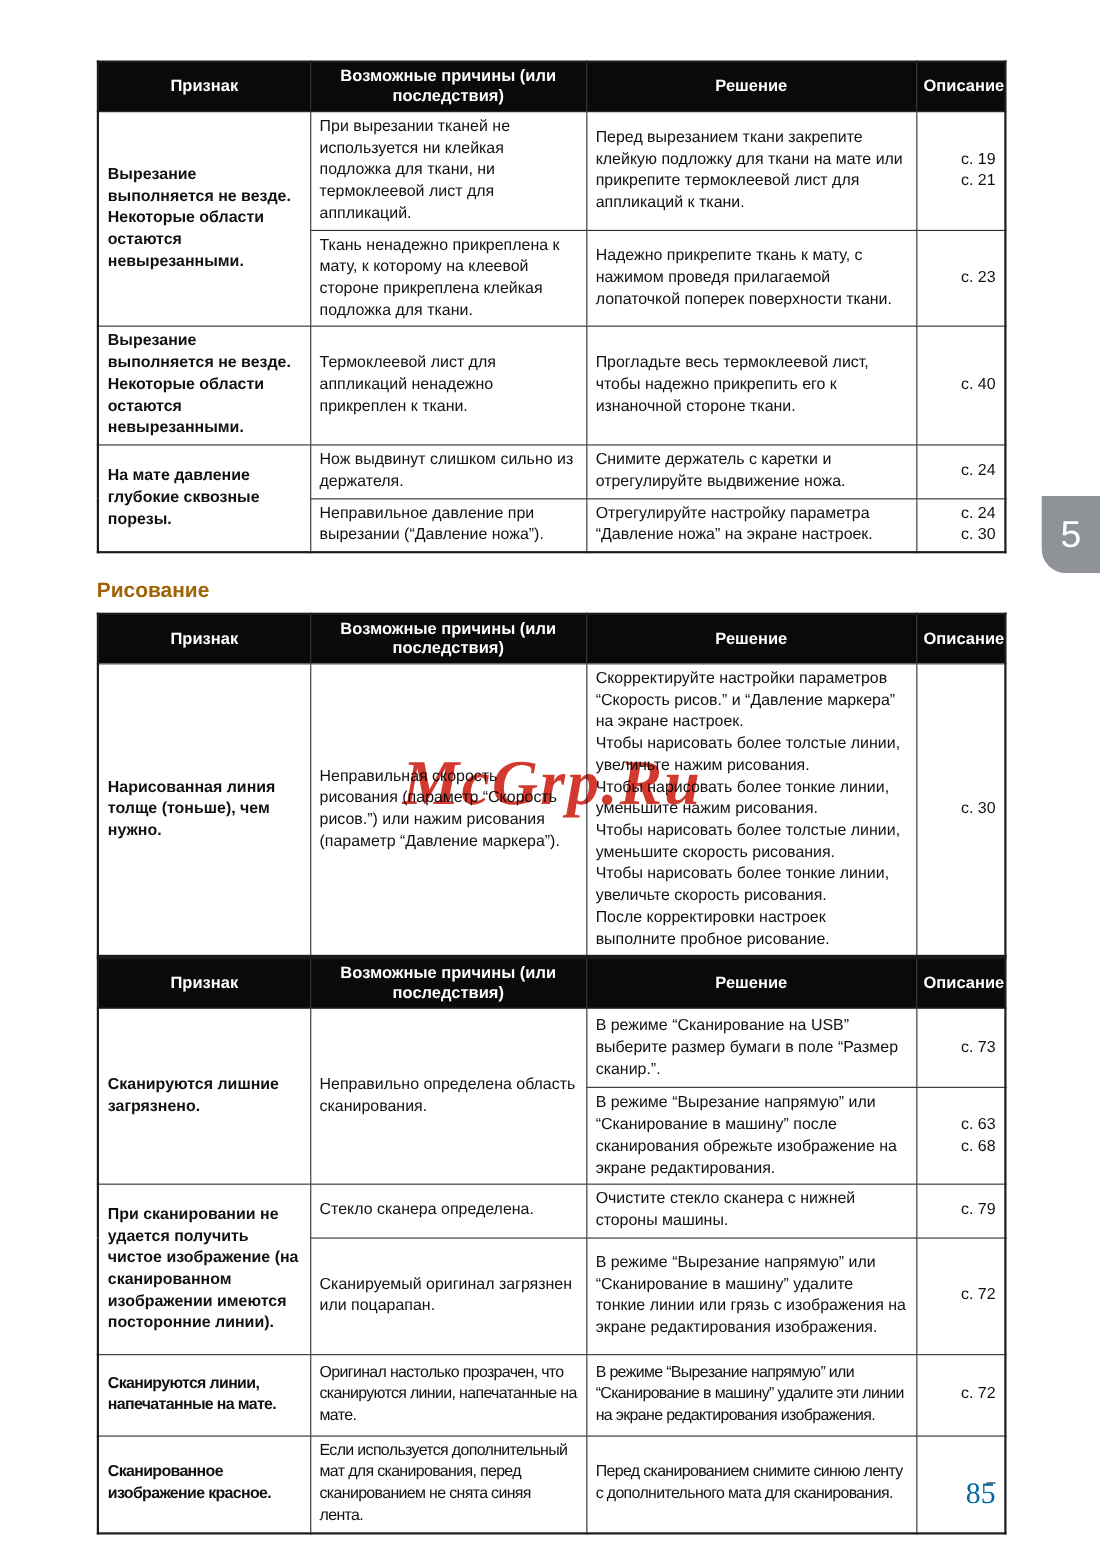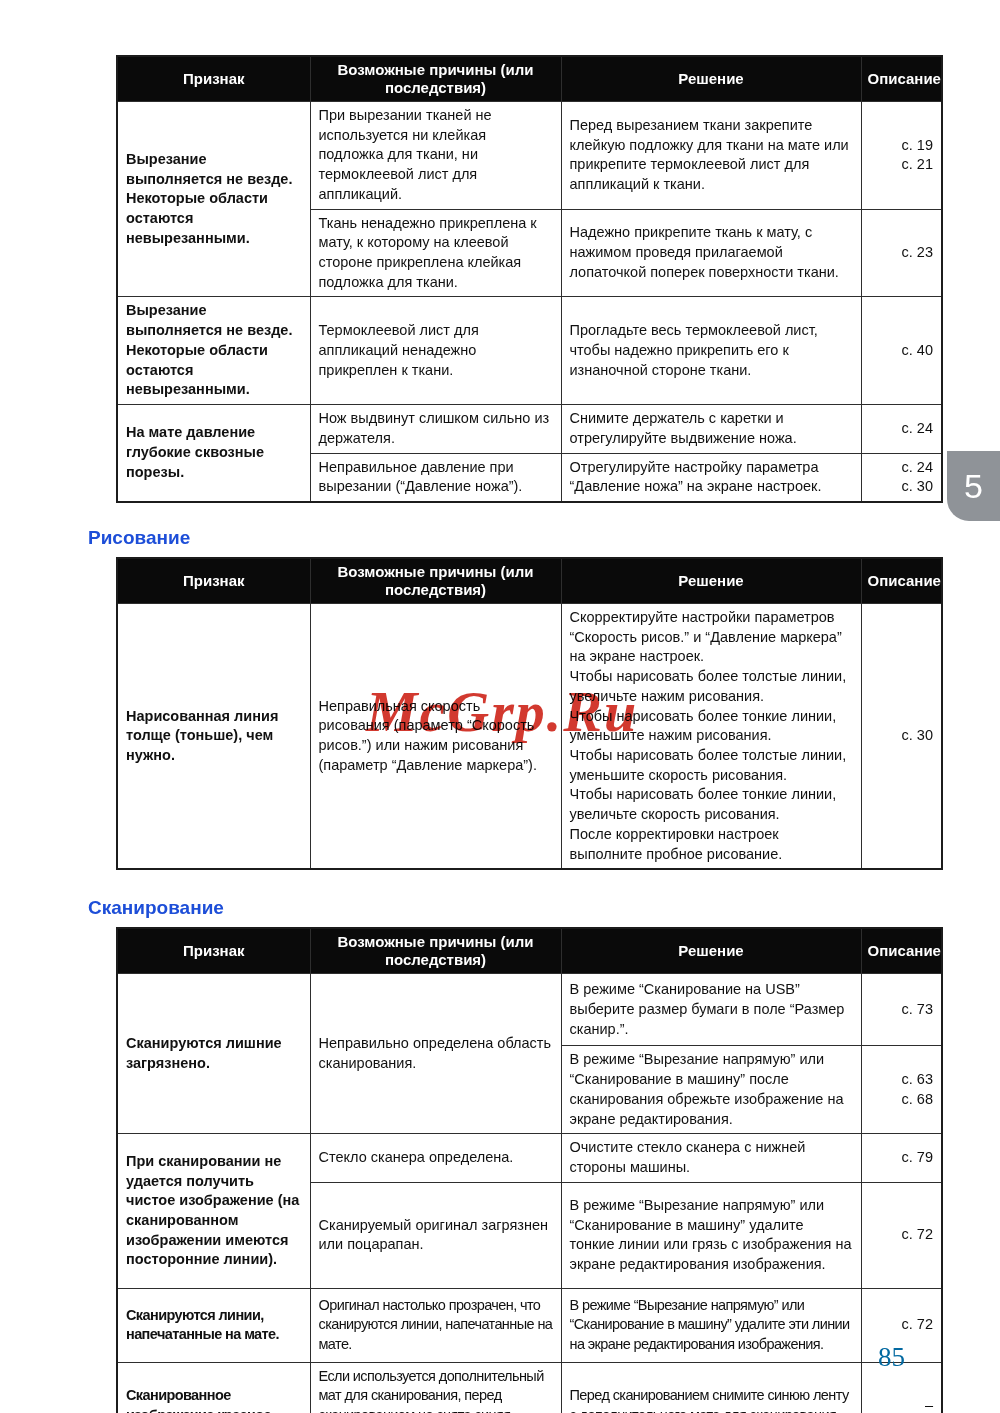--- a/index.html
+++ b/index.html
@@ -4,38 +4,37 @@
 <style>
   html,body{margin:0;padding:0;}
   body{
     width:1000px;height:1413px;position:relative;background:#ffffff;
     font-family:"Liberation Sans", sans-serif;color:#111;overflow:hidden;
   }
   .content{position:absolute;left:88px;top:55px;width:825px;}
   table.tt{
     border-collapse:collapse;table-layout:fixed;width:825px;
     border:2.5px solid #1c1c1c;
-    margin-left:28px;
   }
   table.tt th, table.tt td{border:1.6px solid #2e2e2e;}
   table.tt th{
     background:#0a0a0a;color:#ffffff;font-weight:bold;font-size:15px;
     line-height:1.2;text-align:center;padding:4px 6px;height:27px;
   }
   table.tt td{
     font-size:14.5px;line-height:1.36;padding:4px 8px;vertical-align:middle;
     background:#ffffff;white-space:pre-line;word-wrap:break-word;
   }
   td.symptom{
     background:#b9b9b9;font-weight:bold;line-height:1.28;font-size:14.5px;
   }
   td.desc{text-align:right;}
   td.narrow{letter-spacing:-0.6px;font-size:14px;}
   h2.sec{
-    font-size:19px;font-weight:bold;margin:24px 0 8px 0;color:#1d4ed8;
+    font-size:19px;font-weight:bold;margin:24px 0 8px 0;color:#a16207;
     font-family:"Liberation Sans", sans-serif;
   }
   .chapter-tab{
     position:absolute;top:451px;right:0;width:53px;height:70px;
     background:#8f9398;border-radius:0 0 0 22px;color:#fff;
     display:flex;align-items:center;justify-content:center;
     font-size:34px;font-weight:normal;
   }
   .watermark{
     position:absolute;left:366px;top:678px;z-index:6;
@@ -123,21 +122,20 @@
 Чтобы нарисовать более толстые линии, увеличьте нажим рисования.
 Чтобы нарисовать более тонкие линии, уменьшите нажим рисования.
 Чтобы нарисовать более толстые линии, уменьшите скорость рисования.
 Чтобы нарисовать более тонкие линии, увеличьте скорость рисования.
 После корректировки настроек выполните пробное рисование.</td>
       <td class="desc">с. 30</td>
     </tr>
   </tbody>
     </table>
 
-  <h2 class="sec" style="margin-top:27px">Сканирование</h2>
 
   <table class="tt">
     <colgroup>
         <col style="width:193px">
         <col style="width:251px">
         <col style="width:300px">
         <col style="width:81px">
       </colgroup>
     <tbody>
         <tr>

